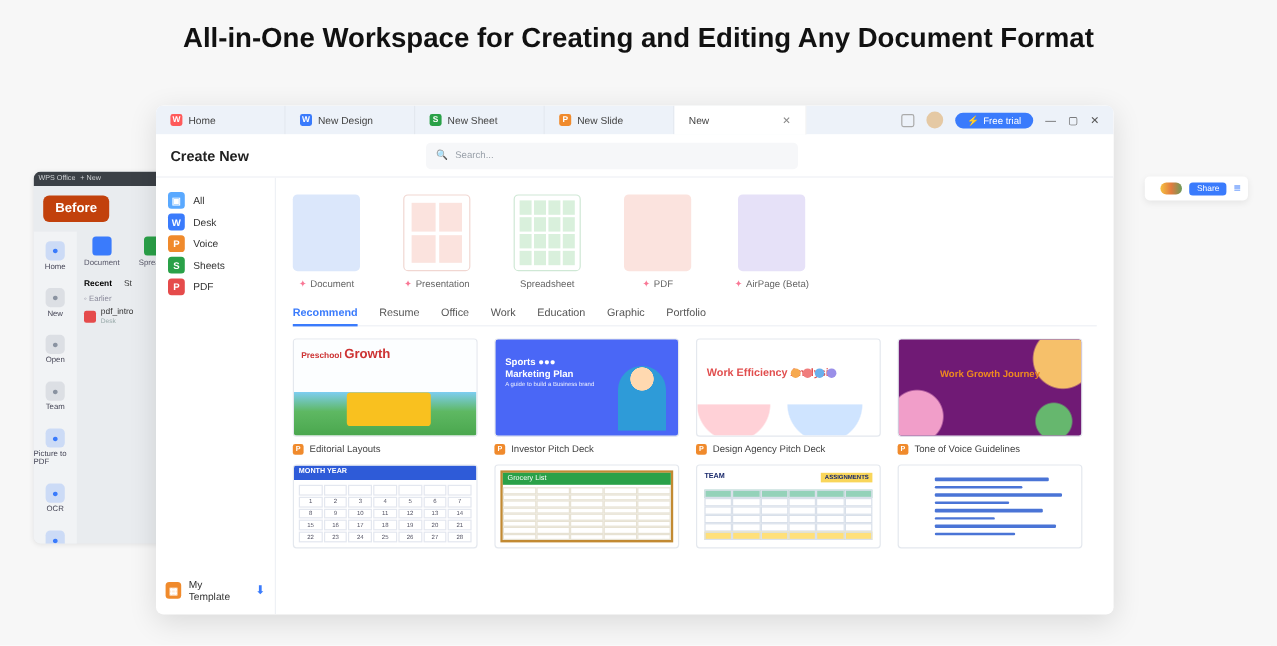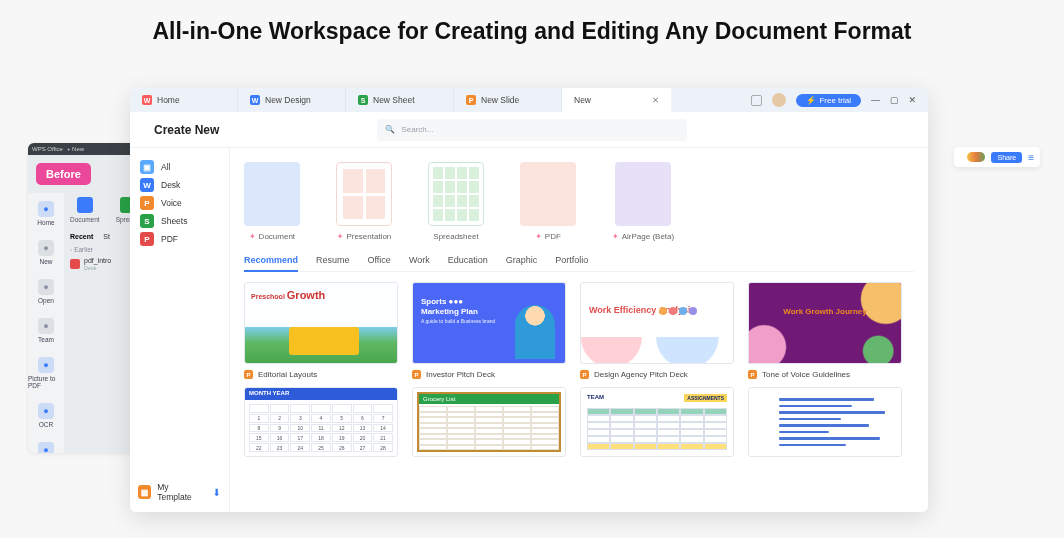--- a/index.html
+++ b/index.html
@@ -1,21 +1,21 @@
 <!DOCTYPE html>
 <html><head>
 <meta charset="utf-8">
 <style>
   * { box-sizing: border-box; margin: 0; padding: 0; }
   body { font-family: -apple-system, BlinkMacSystemFont, "Segoe UI", Arial, sans-serif; background: #f7f7f7; width: 1064px; height: 538px; overflow: hidden; position: relative; }
   .headline { text-align: center; font-size: 23px; font-weight: 800; color: #111; padding-top: 18px; }
   .before-panel { position: absolute; left: 28px; top: 143px; width: 160px; height: 310px; border-radius: 6px; background: #e9ecef; box-shadow: 0 1px 4px rgba(0,0,0,0.08); font-size: 7px; color: #666; overflow:hidden;}
   .before-top { height: 12px; background: #3b4046; display:flex; align-items:center; padding:0 4px; gap:4px;}
   .before-top span { color:#cfd2d5; font-size:6px;}
-  .before-badge { margin: 8px; display:inline-block; background:#ec4899; color:#fff; font-size:11px; font-weight:700; padding:5px 10px; border-radius:5px;}
+  .before-badge { margin: 8px; display:inline-block; background:#c2410c; color:#fff; font-size:11px; font-weight:700; padding:5px 10px; border-radius:5px;}
   .before-grid { display:flex;}
   .before-left { width:36px; background:#f1f3f5; display:flex; flex-direction:column; align-items:center; gap:14px; padding-top:8px;}
   .bl-item { display:flex; flex-direction:column; align-items:center; gap:2px; color:#445; font-size:6.5px;}
   .bl-icon { width:16px; height:16px; border-radius:4px; display:flex; align-items:center; justify-content:center; font-size:9px;}
   .before-right { flex:1; padding:4px 6px;}
   .br-row { display:flex; gap:16px; margin-bottom:10px;}
   .br-col { display:flex; flex-direction:column; align-items:center; gap:3px;}
   .br-icon { width:16px; height:16px; border-radius:3px;}
   .br-label{font-size:6.5px;color:#556;}
   .br-tabs { font-size:7px; color:#333; margin:4px 0 6px; display:flex; gap:10px;}
@@ -32,21 +32,21 @@
   .tab { display:flex; align-items:center; gap:5px; padding:0 12px; height:100%; border-right:1px solid rgba(0,0,0,0.04);}
   .tab.active { background:#fff; position: relative;}
   .tab-ico { width:10px; height:10px; border-radius:2px; display:flex; align-items:center; justify-content:center; font-size:7px; font-weight:700; color:#fff;}
   .tab-x { margin-left:auto; color:#888; }
   .win-right { margin-left:auto; display:flex; align-items:center; gap:10px; padding-right:12px;}
   .free-trial { background:#3a7bfc; color:#fff; font-size:8px; padding:2px 10px; border-radius:10px; display:flex; align-items:center; gap:3px;}
   .winctl { color:#555; font-size:9px; display:flex; gap:10px;}
   .avatar { width:14px; height:14px; border-radius:50%; background:#e5c9a4;}
   .beside { width:11px; height:11px; border:1px solid #aaa; border-radius:2px;}
 
-  .toolbar { height:36px; background:#fff; display:flex; align-items:center; padding:0 24px; gap:18px; border-bottom:1px solid #eef1f5;}
+  .toolbar { height:36px; background:#fff; display:flex; align-items:center; padding:0 12px; gap:8px; border-bottom:1px solid #eef1f5;}
   .toolbar h2 { font-size:12px; font-weight:700; color:#222;}
   .search { flex:0 0 310px; height:22px; margin-left:140px; background:#f6f7f9; border-radius:4px; display:flex; align-items:center; gap:6px; padding:0 8px; font-size:8px; color:#9aa1aa;}
   .body { display:flex; flex:1; overflow:hidden;}
   .side { width:100px; border-right:1px solid #eef1f5; padding:10px 8px; display:flex; flex-direction:column; gap:10px; font-size:8.5px; color:#333;}
   .side-item { display:flex; align-items:center; gap:7px; padding:2px 2px; cursor:pointer;}
   .side-ico { width:14px; height:14px; border-radius:3px; display:flex; align-items:center; justify-content:center; font-size:8px; font-weight:700; color:#fff;}
   .side-bottom { margin-top:auto; display:flex; align-items:center; gap:6px; font-size:8.5px; color:#333;}
   .main { flex:1; padding:14px 14px 0; overflow:hidden;}
   .types { display:flex; gap:36px; margin-bottom:14px;}
   .type { display:flex; flex-direction:column; align-items:center; gap:6px; font-size:8px; color:#666;}

